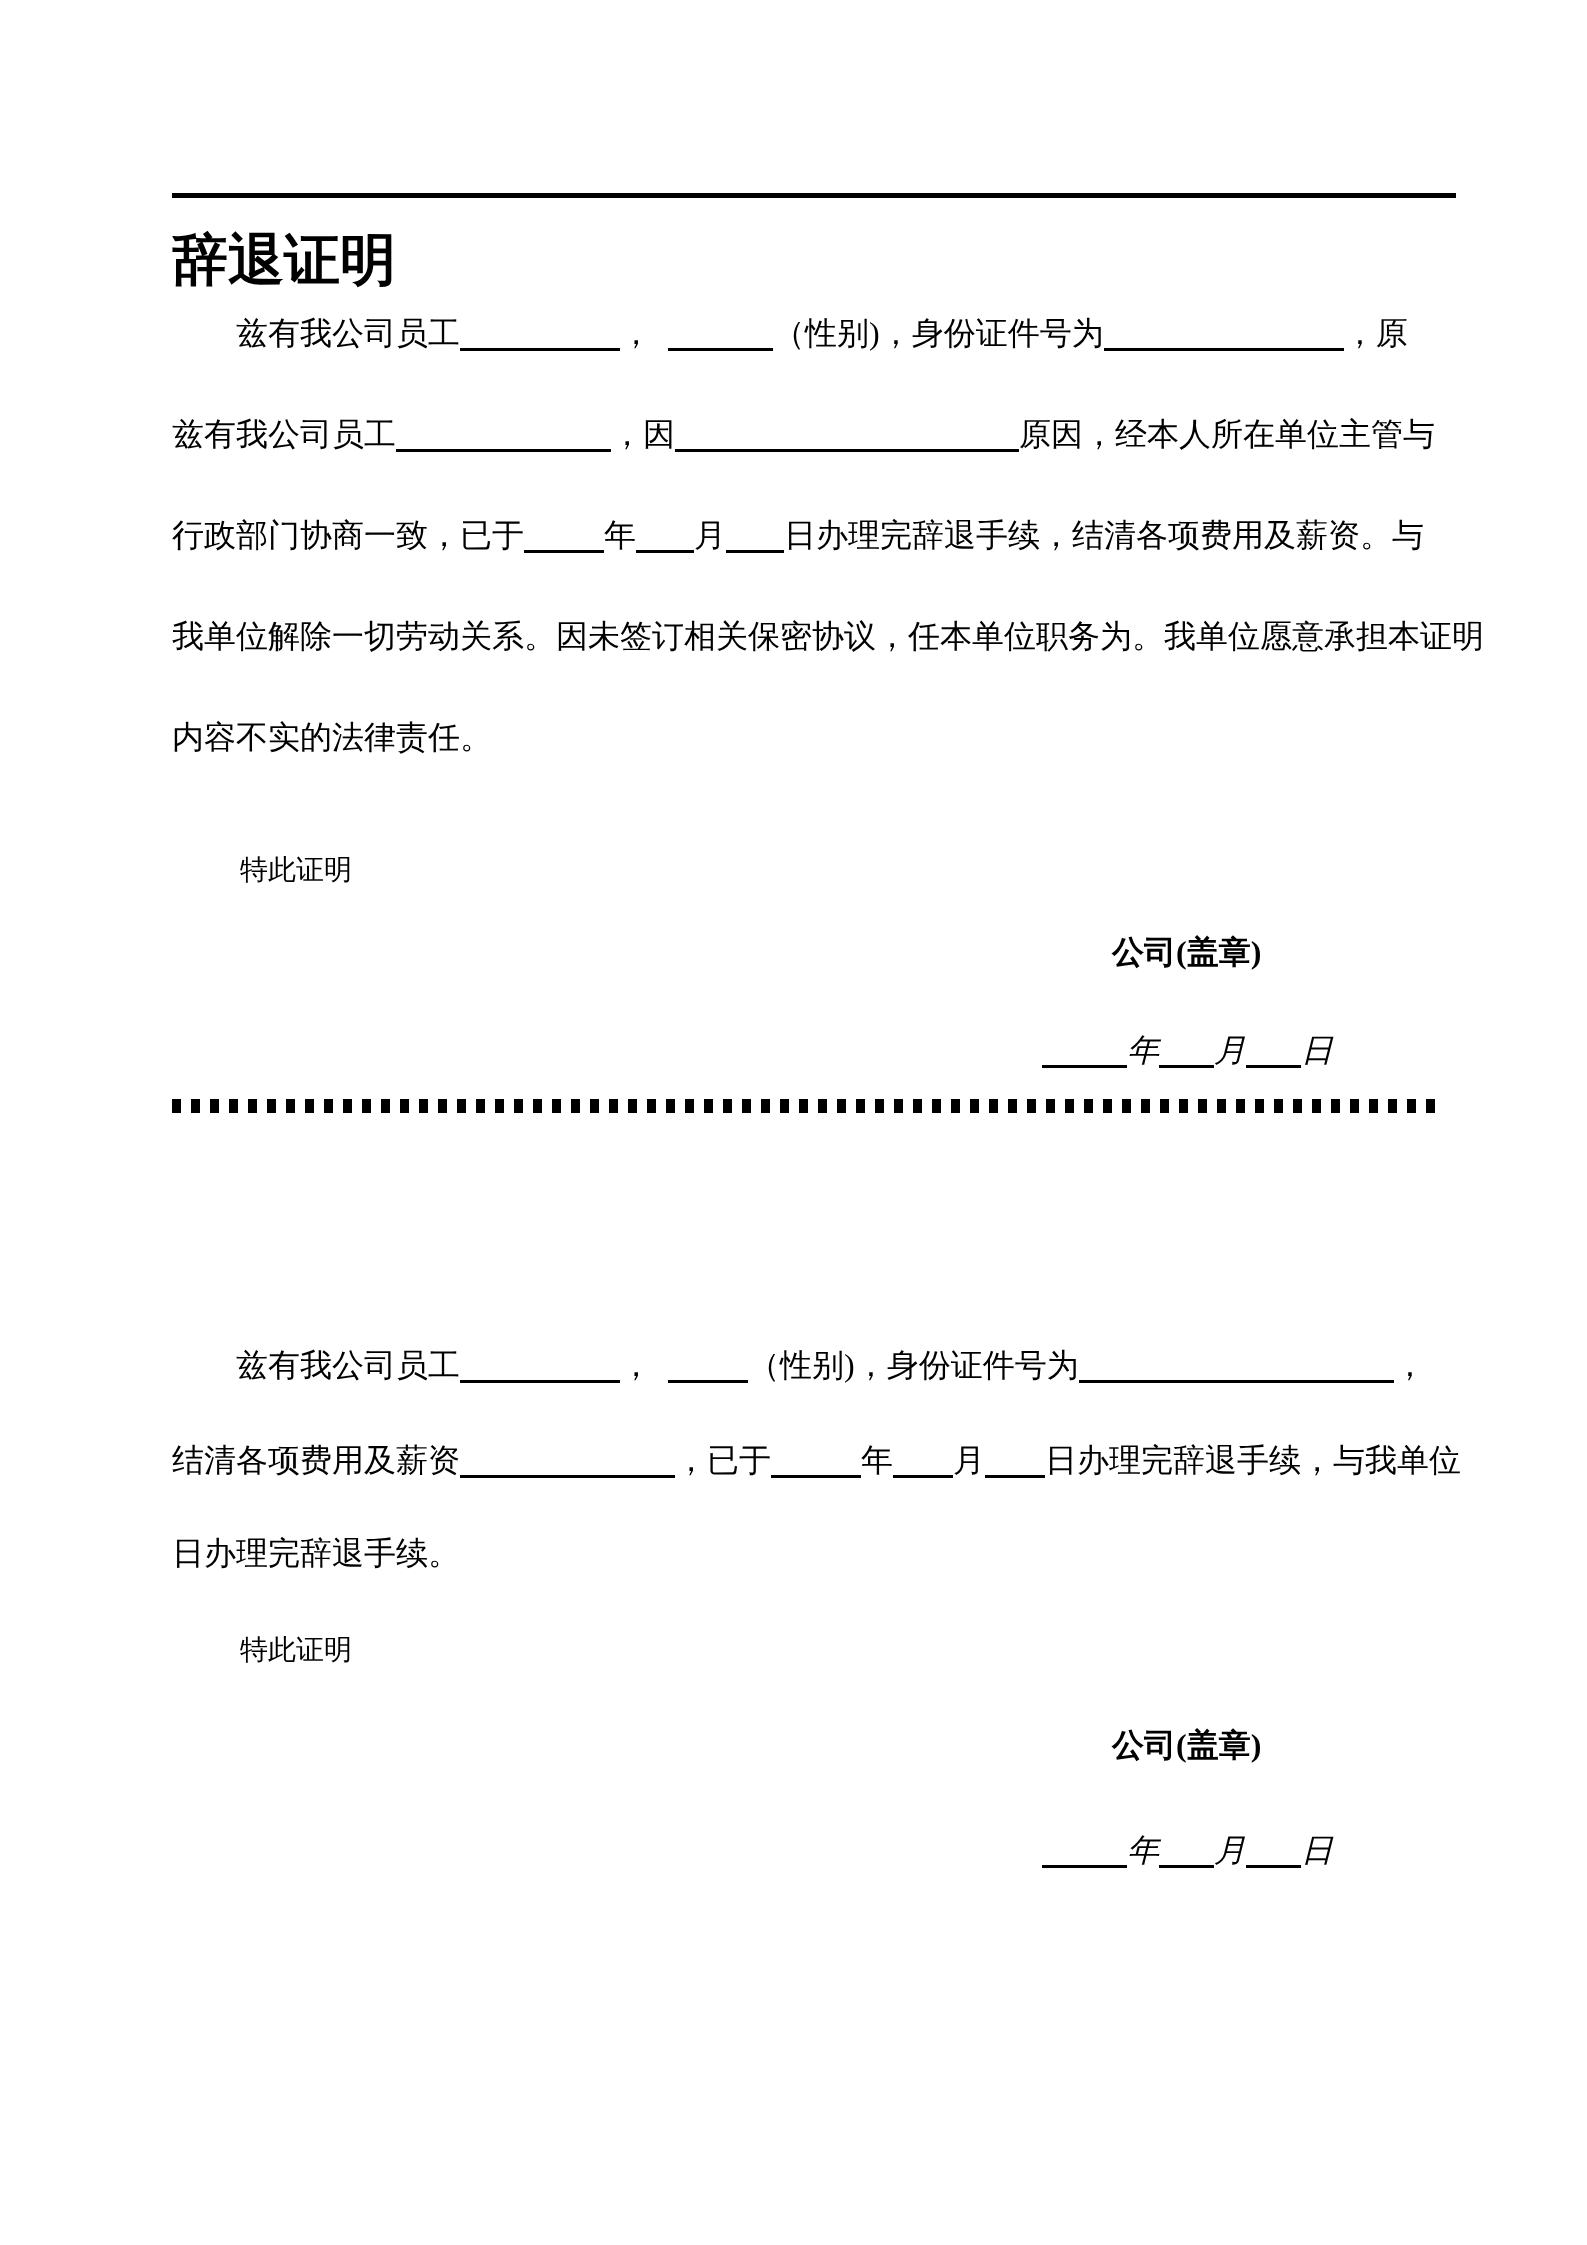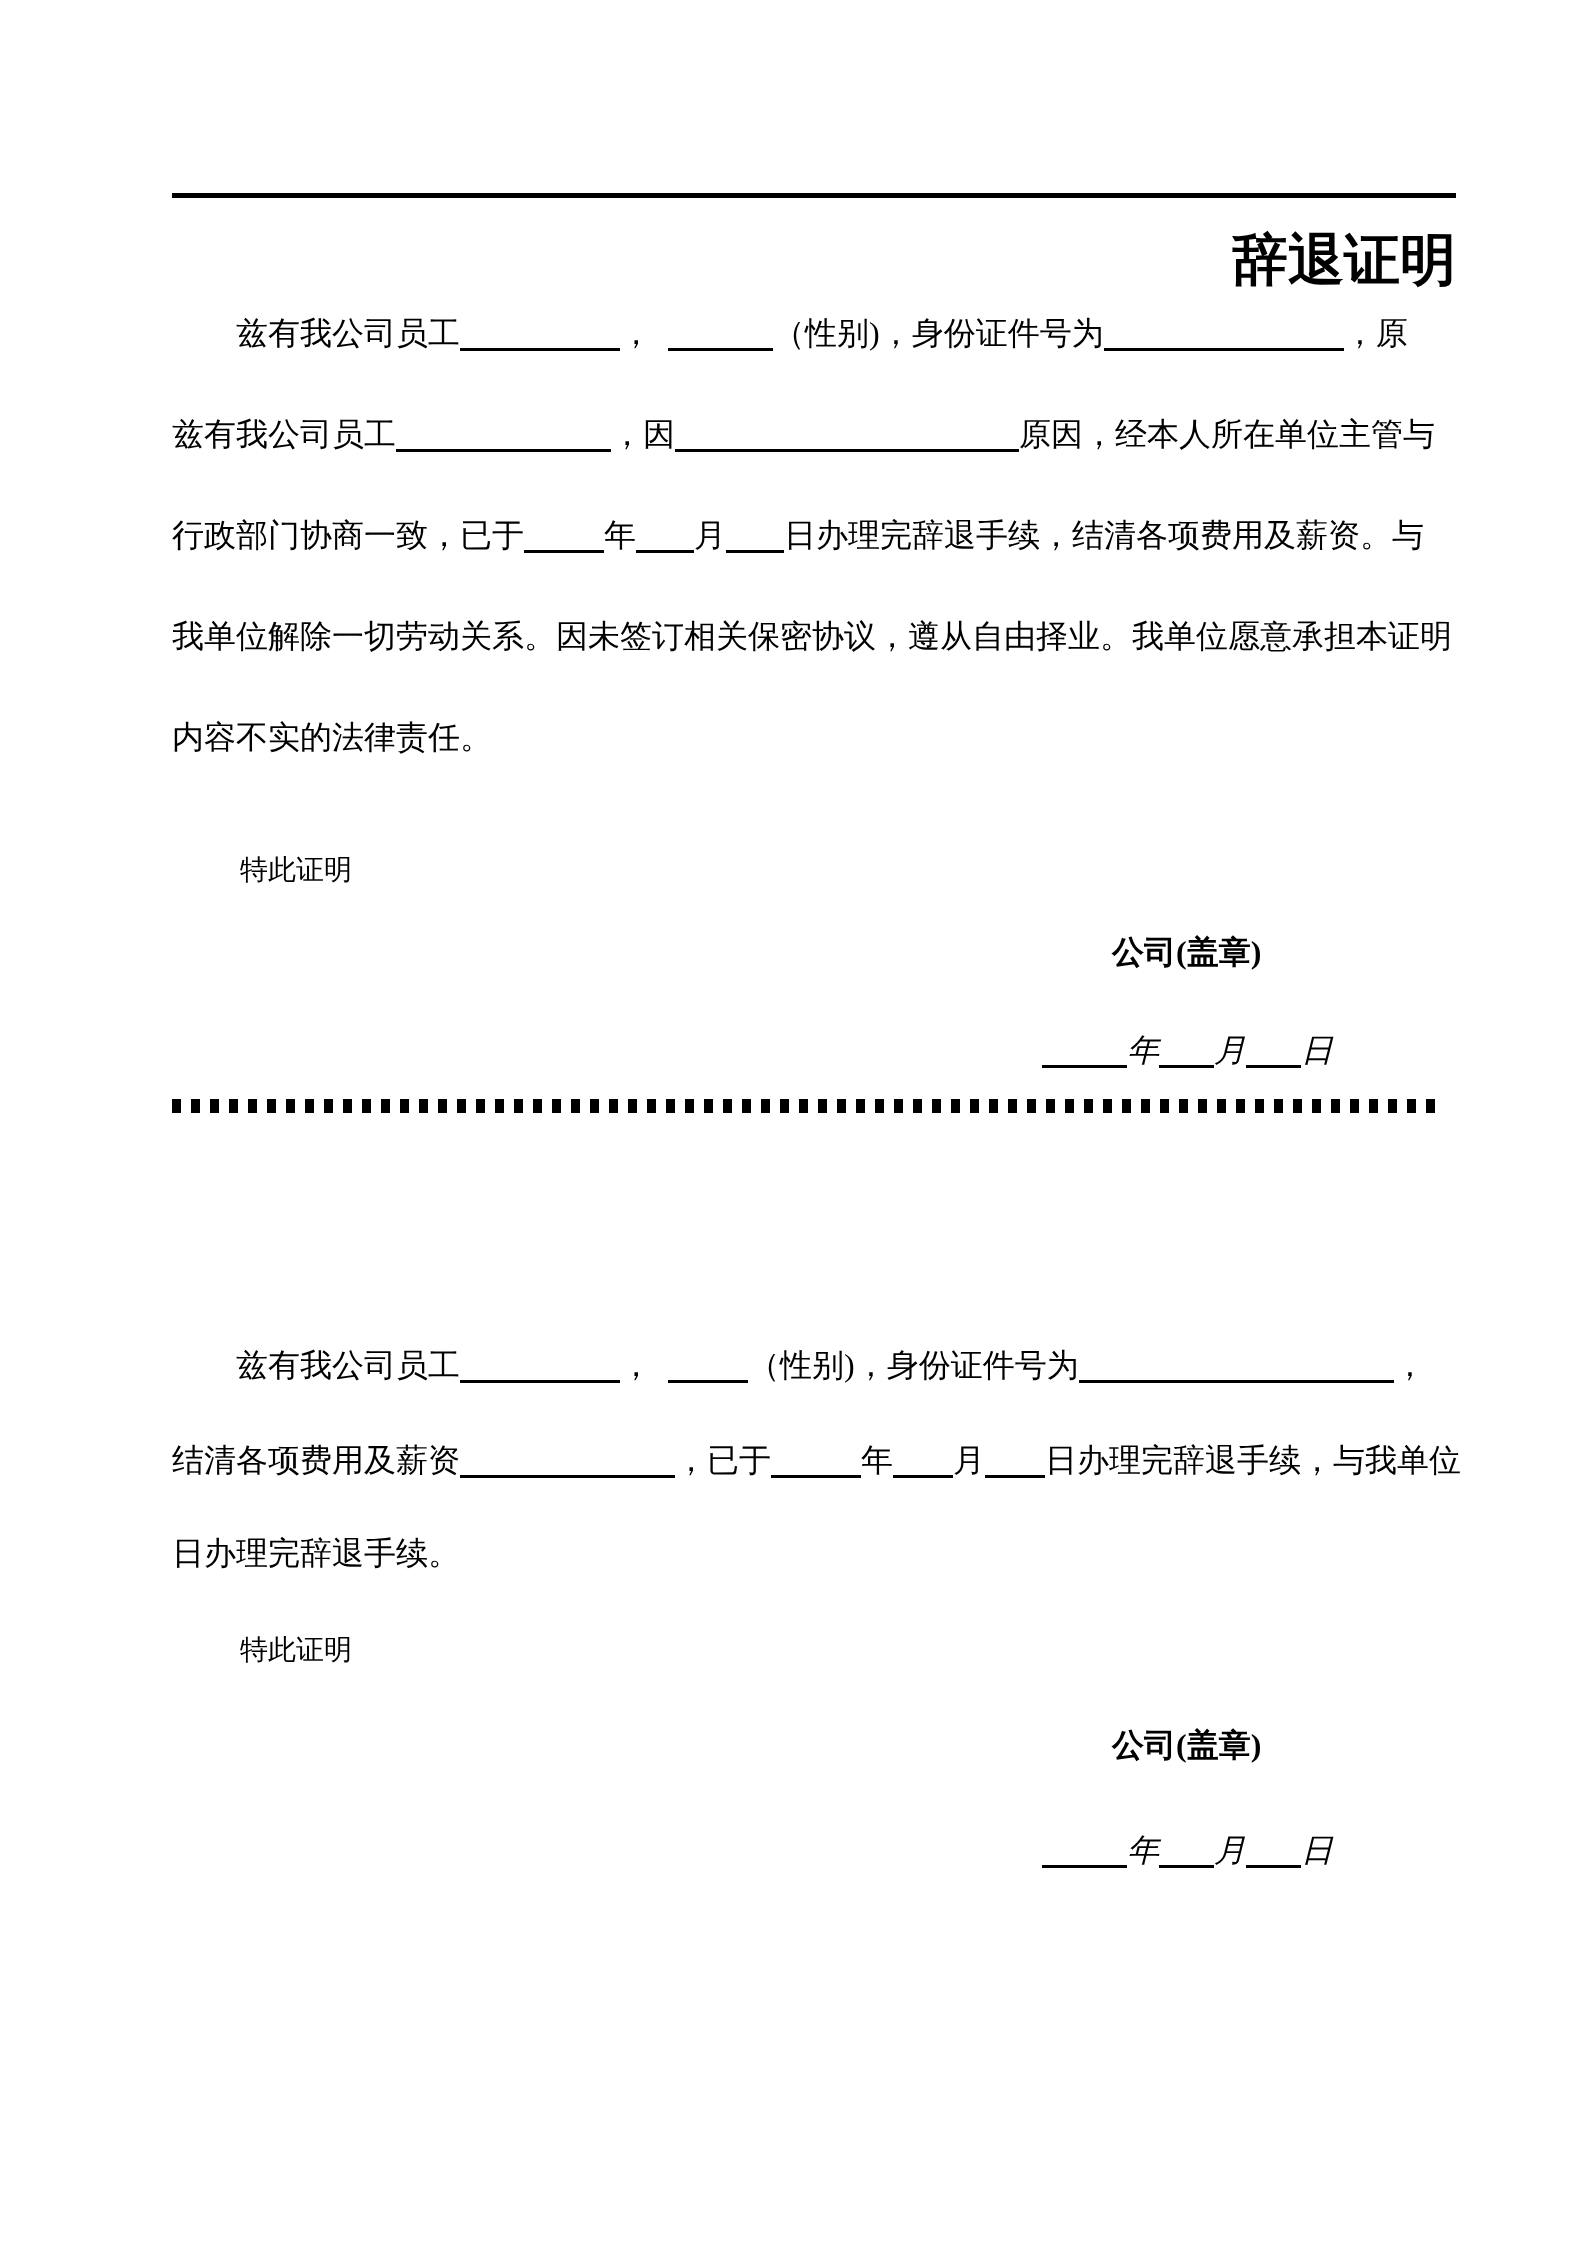--- a/index.html
+++ b/index.html
@@ -7,21 +7,21 @@
     position:relative;
     width:1587px;height:2245px;
     background:#ffffff;
     font-family:"Liberation Serif","DejaVu Serif",serif;
     color:#000;
     overflow:hidden;
   }
   .toprule{position:absolute;left:172px;width:1284px;height:5px;background:#000;}
   .doc-title{
     position:absolute;left:172px;width:1284px;
-    text-align:right;
+    text-align:left;
     font-size:56px;font-weight:bold;
     height:64px;line-height:64px;
     white-space:nowrap;
   }
   .line{
     position:absolute;left:172px;width:1284px;
     font-size:32px;height:44px;line-height:44px;
     white-space:nowrap;
   }
   .line.indent{padding-left:64px;width:1220px;}
@@ -46,21 +46,21 @@
 
 <div class="page">
 
   <div class="toprule" style="top:193px"></div>
 
   <div class="doc-title" style="top:228px">辞退证明</div>
 
   <div class="line indent" style="top:311px"><span class="run">兹有我公司员工</span><span class="blank" style="width: 160px;"></span><span class="run">，</span><span class="gap" style="width: 16px;"></span><span class="blank" style="width: 105px;"></span><span class="run">（性别)，身份证件号为</span><span class="blank" style="width: 240px;"></span><span class="run">，原</span></div>
   <div class="line" style="top:412px"><span class="run">兹有我公司员工</span><span class="blank" style="width: 215px;"></span><span class="run">，因</span><span class="blank" style="width: 344px;"></span><span class="run">原因，经本人所在单位主管与</span></div>
   <div class="line" style="top:513px"><span class="run">行政部门协商一致，已于</span><span class="blank" style="width: 80px;"></span><span class="run">年</span><span class="blank" style="width: 58px;"></span><span class="run">月</span><span class="blank" style="width: 58px;"></span><span class="run">日办理完辞退手续，结清各项费用及薪资。与</span></div>
-  <div class="line" style="top:614px"><span class="run">我单位解除一切劳动关系。因未签订相关保密协议，遵从自由择业。我单位愿意承担本证明</span></div>
+  <div class="line" style="top:614px"><span class="run">我单位解除一切劳动关系。因未签订相关保密协议，任本单位职务为。我单位愿意承担本证明</span></div>
   <div class="line" style="top:715px"><span class="run">内容不实的法律责任。</span></div>
 
   <div class="attest" style="top:848px">特此证明</div>
   <div class="seal" style="top:930px">公司(盖章)</div>
   <div class="dateline" style="top:1028px"><span class="blank" style="width: 85px;"></span><span class="run">年</span><span class="blank" style="width: 55px;"></span><span class="run">月</span><span class="blank" style="width: 55px;"></span><span class="run">日</span></div>
 
   <div class="dashrule" style="top:1099px"></div>
 
 
   <div class="line indent" style="top:1343px"><span class="run">兹有我公司员工</span><span class="blank" style="width: 160px;"></span><span class="run">，</span><span class="gap" style="width: 16px;"></span><span class="blank" style="width: 80px;"></span><span class="run">（性别)，身份证件号为</span><span class="blank" style="width: 315px;"></span><span class="run">，</span></div>

